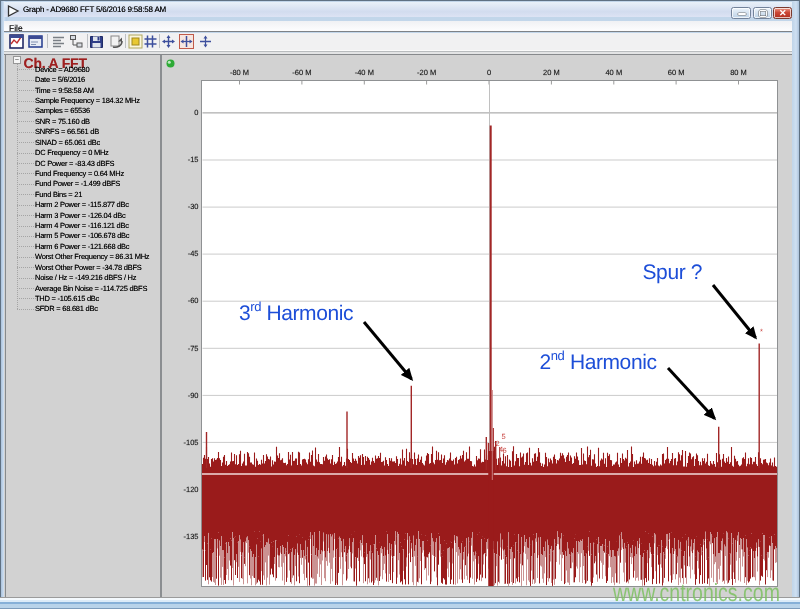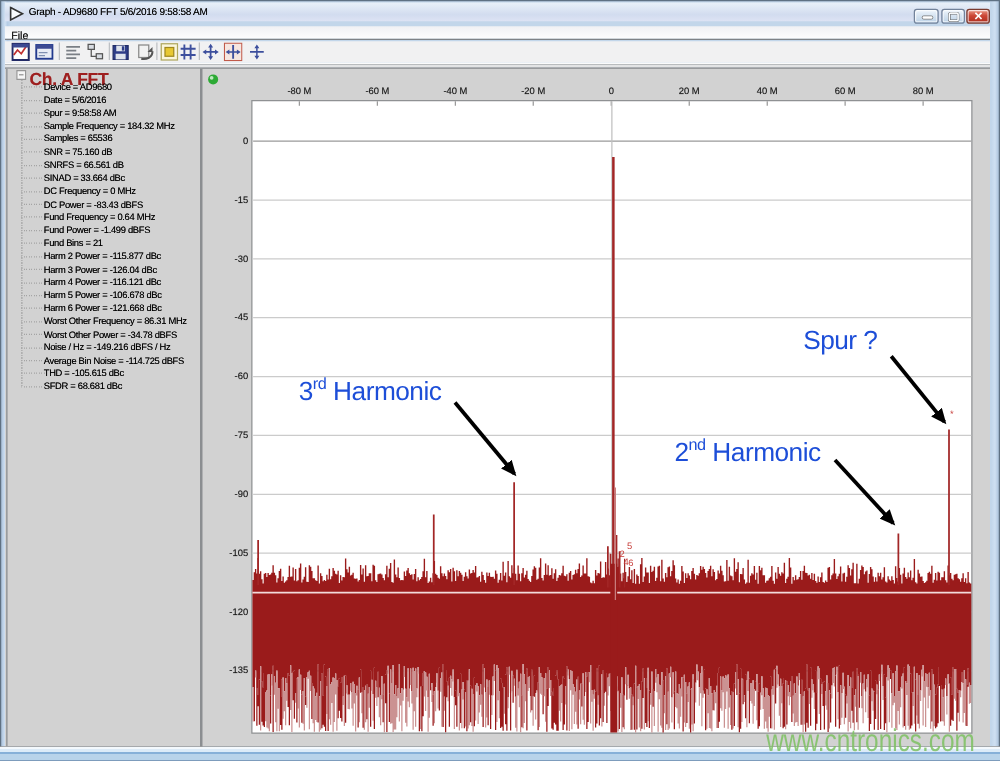--- a/index.html
+++ b/index.html
@@ -136,26 +136,26 @@
 <div class="stub" style="top:191.8px"></div>
 <div class="stub" style="top:202.3px"></div>
 <div class="stub" style="top:212.7px"></div>
 <div class="stub" style="top:223.1px"></div>
 <div class="stub" style="top:233.5px"></div>
 <div class="stub" style="top:243.9px"></div>
 <div class="stub" style="top:254.4px"></div>
 
 <div class="ti" style="top:11.2px">Device = AD9680</div>
 <div class="ti" style="top:21.6px">Date = 5/6/2016</div>
-<div class="ti" style="top:32.0px">Spur = 9:58:58 AM</div>
+<div class="ti" style="top:32.0px">Time = 9:58:58 AM</div>
 <div class="ti" style="top:42.5px">Sample Frequency = 184.32 MHz</div>
 <div class="ti" style="top:52.9px">Samples = 65536</div>
 <div class="ti" style="top:63.3px">SNR = 75.160 dB</div>
 <div class="ti" style="top:73.7px">SNRFS = 66.561 dB</div>
-<div class="ti" style="top:84.1px">SINAD = 33.664 dBc</div>
+<div class="ti" style="top:84.1px">SINAD = 65.061 dBc</div>
 <div class="ti" style="top:94.6px">DC Frequency = 0 MHz</div>
 <div class="ti" style="top:105.0px">DC Power = -83.43 dBFS</div>
 <div class="ti" style="top:115.4px">Fund Frequency = 0.64 MHz</div>
 <div class="ti" style="top:125.8px">Fund Power = -1.499 dBFS</div>
 <div class="ti" style="top:136.2px">Fund Bins = 21</div>
 <div class="ti" style="top:146.7px">Harm 2 Power = -115.877 dBc</div>
 <div class="ti" style="top:157.1px">Harm 3 Power = -126.04 dBc</div>
 <div class="ti" style="top:167.5px">Harm 4 Power = -116.121 dBc</div>
 <div class="ti" style="top:177.9px">Harm 5 Power = -106.678 dBc</div>
 <div class="ti" style="top:188.3px">Harm 6 Power = -121.668 dBc</div>

